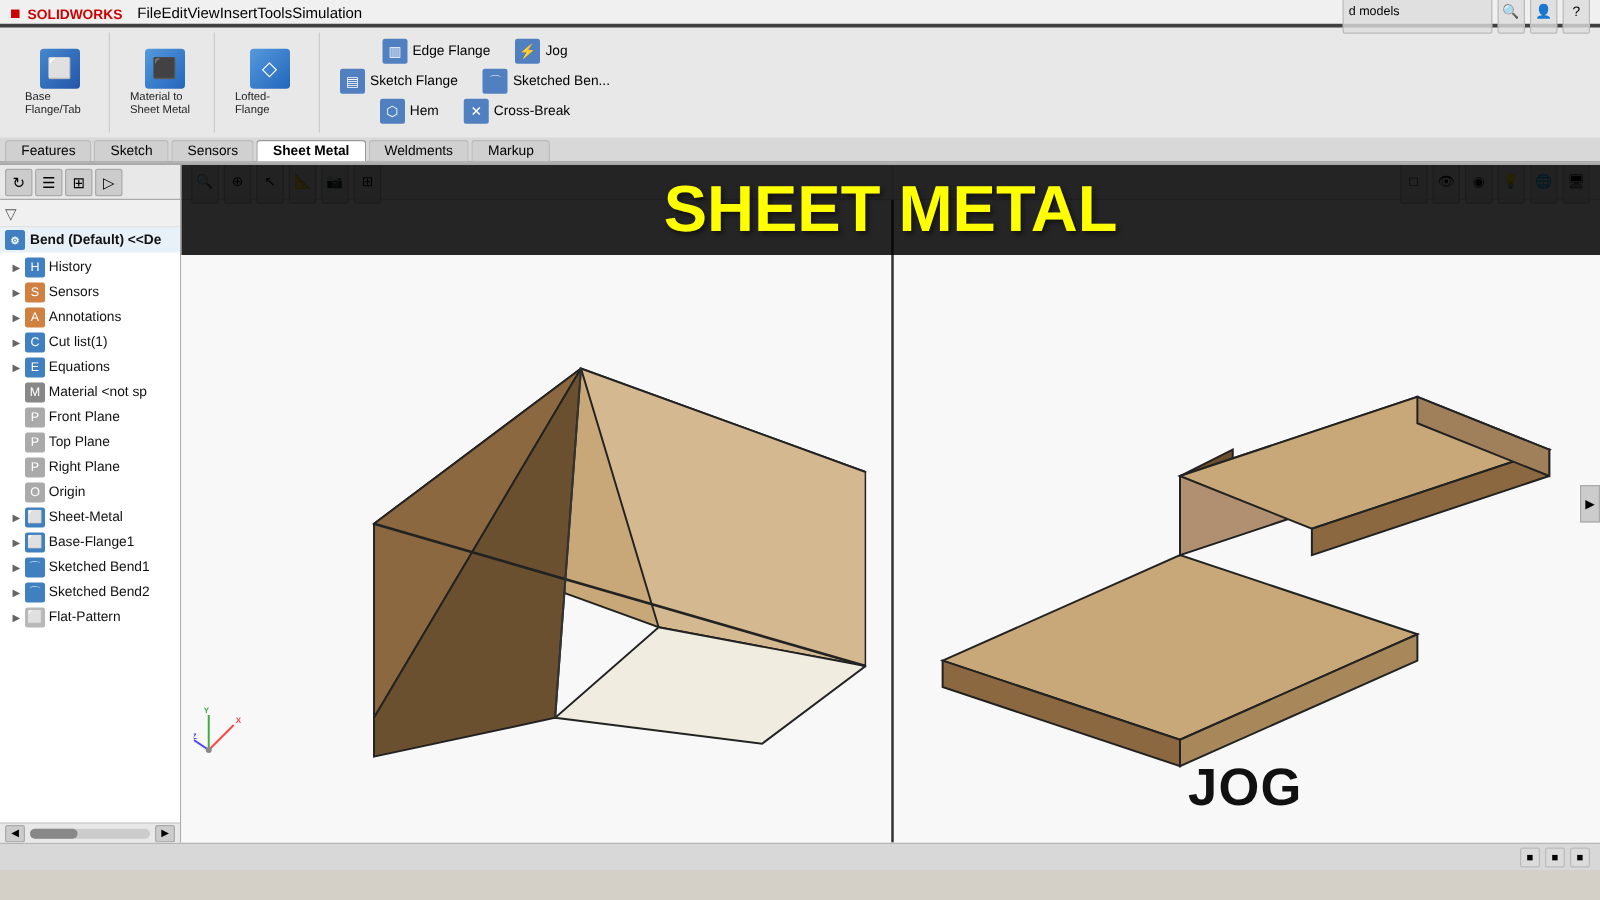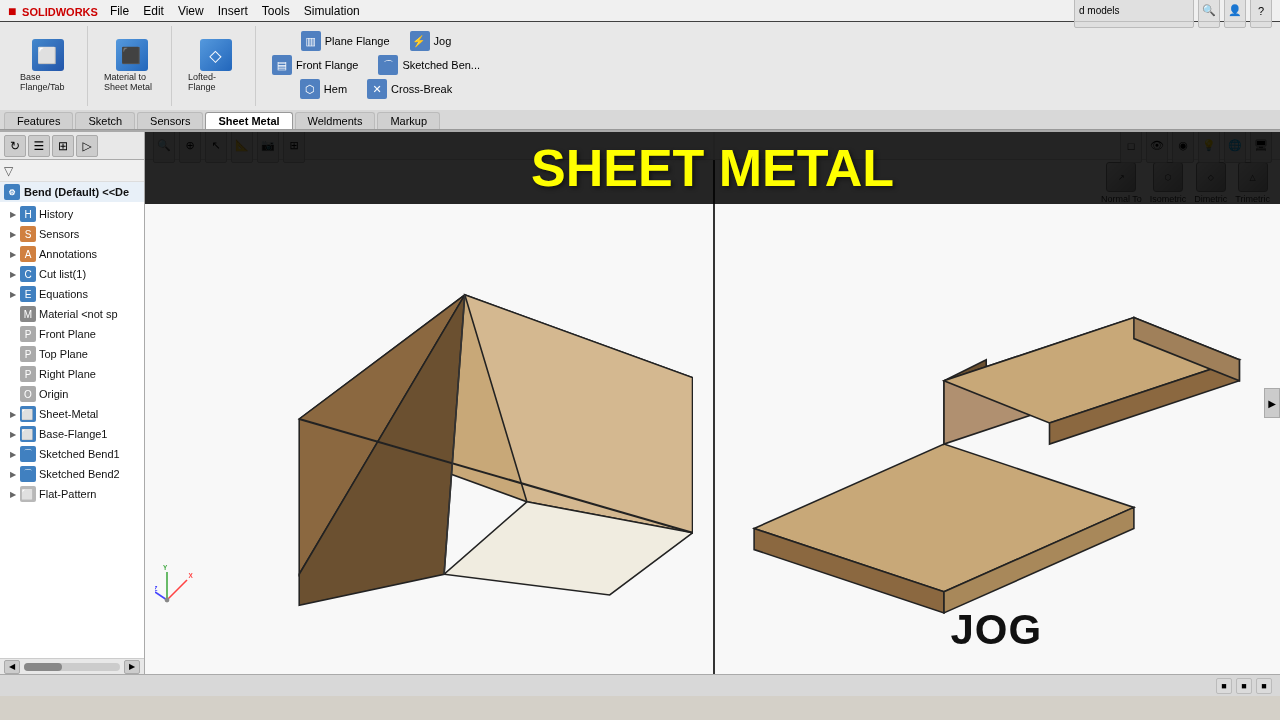--- a/index.html
+++ b/index.html
@@ -5,33 +5,32 @@
     * { margin: 0; padding: 0; box-sizing: border-box; }
     body { width: 1280px; height: 720px; overflow: hidden; font-family: 'Segoe UI', Arial, sans-serif; font-size: 12px; background: #d4d0c8; }
 
     
     #menu-bar {
       height: 22px;
       background: #f0f0f0;
       display: flex;
       align-items: center;
       padding: 8px 8px;
-      border-bottom: 1px solid #404040;
+      border-bottom: 3px solid #404040;
       position: relative;
       z-index: 10;
     }
     #menu-bar .logo {
       margin-right: 12px;
       font-weight: bold;
       font-size: 13px;
       color: #c00;
     }
     #menu-bar .menu-items {
       display: flex;
-      gap: 14px;
     }
     #menu-bar .menu-items span {
       cursor: pointer;
       font-size: 12px;
       color: #000;
     }
 
     
     #ribbon {
       height: 110px;
@@ -467,31 +466,31 @@
       <div class="tool-item">
         <div class="tool-icon" style="background: linear-gradient(135deg,#5599dd,#2266bb);">◇</div>
         <div class="tool-label">Lofted-Flange</div>
       </div>
     </div>
 
     <div class="tool-group" style="border-right:none; flex-direction:column; justify-content:flex-start; padding-top:4px;">
       <div class="tool-row" style="margin-bottom:2px;">
         <div class="tool-item-sm">
           <div class="tool-icon-sm" style="background:#5080c0;">▥</div>
-          <span>Plane Flange</span>
+          <span>Edge Flange</span>
         </div>
         <div class="tool-item-sm" style="margin-left:8px;">
           <div class="tool-icon-sm" style="background:#5080c0;">⚡</div>
           <span>Jog</span>
         </div>
       </div>
       <div class="tool-row" style="margin-bottom:2px;">
         <div class="tool-item-sm">
           <div class="tool-icon-sm" style="background:#5080c0;">▤</div>
-          <span>Front Flange</span>
+          <span>Sketch Flange</span>
         </div>
         <div class="tool-item-sm" style="margin-left:8px;">
           <div class="tool-icon-sm" style="background:#5080c0;">⌒</div>
           <span>Sketched Ben...</span>
         </div>
       </div>
       <div class="tool-row">
         <div class="tool-item-sm">
           <div class="tool-icon-sm" style="background:#5080c0;">⬡</div>
           <span>Hem</span>
@@ -693,38 +692,20 @@
 
         <polygon points="200,160 380,100 480,140 300,200" fill="#c8a878" stroke="#222" stroke-width="1.5"></polygon>
 
         <polygon points="300,200 480,140 480,160 300,220" fill="#8b6840" stroke="#222" stroke-width="1.5"></polygon>
 
         <polygon points="380,100 480,140 480,160 380,120" fill="#a0805a" stroke="#222" stroke-width="1.5"></polygon>
       </svg>
       <div class="view-label">JOG</div>
     </div>
 
-    <div id="view-cube">
-      <div class="view-cube-btn">
-        <div class="view-cube-icon">↗</div>
-        <span>Normal To</span>
-      </div>
-      <div class="view-cube-btn">
-        <div class="view-cube-icon">⬡</div>
-        <span>Isometric</span>
-      </div>
-      <div class="view-cube-btn">
-        <div class="view-cube-icon">◇</div>
-        <span>Dimetric</span>
-      </div>
-      <div class="view-cube-btn">
-        <div class="view-cube-icon">△</div>
-        <span>Trimetric</span>
-      </div>
-    </div>
 
     <div id="axes-indicator">
       <svg viewBox="0 0 50 60" xmlns="http://www.w3.org/2000/svg">
         <line x1="15" y1="45" x2="40" y2="20" stroke="#ff4444" stroke-width="2"></line>
         <text x="42" y="18" fill="#ff4444" font-size="8" font-weight="bold">X</text>
         <line x1="15" y1="45" x2="15" y2="10" stroke="#44aa44" stroke-width="2"></line>
         <text x="10" y="8" fill="#44aa44" font-size="8" font-weight="bold">Y</text>
         <line x1="15" y1="45" x2="0" y2="35" stroke="#4444ff" stroke-width="2"></line>
         <text x="-2" y="34" fill="#4444ff" font-size="8" font-weight="bold">Z</text>
         <circle cx="15" cy="45" r="3" fill="#888"></circle>

